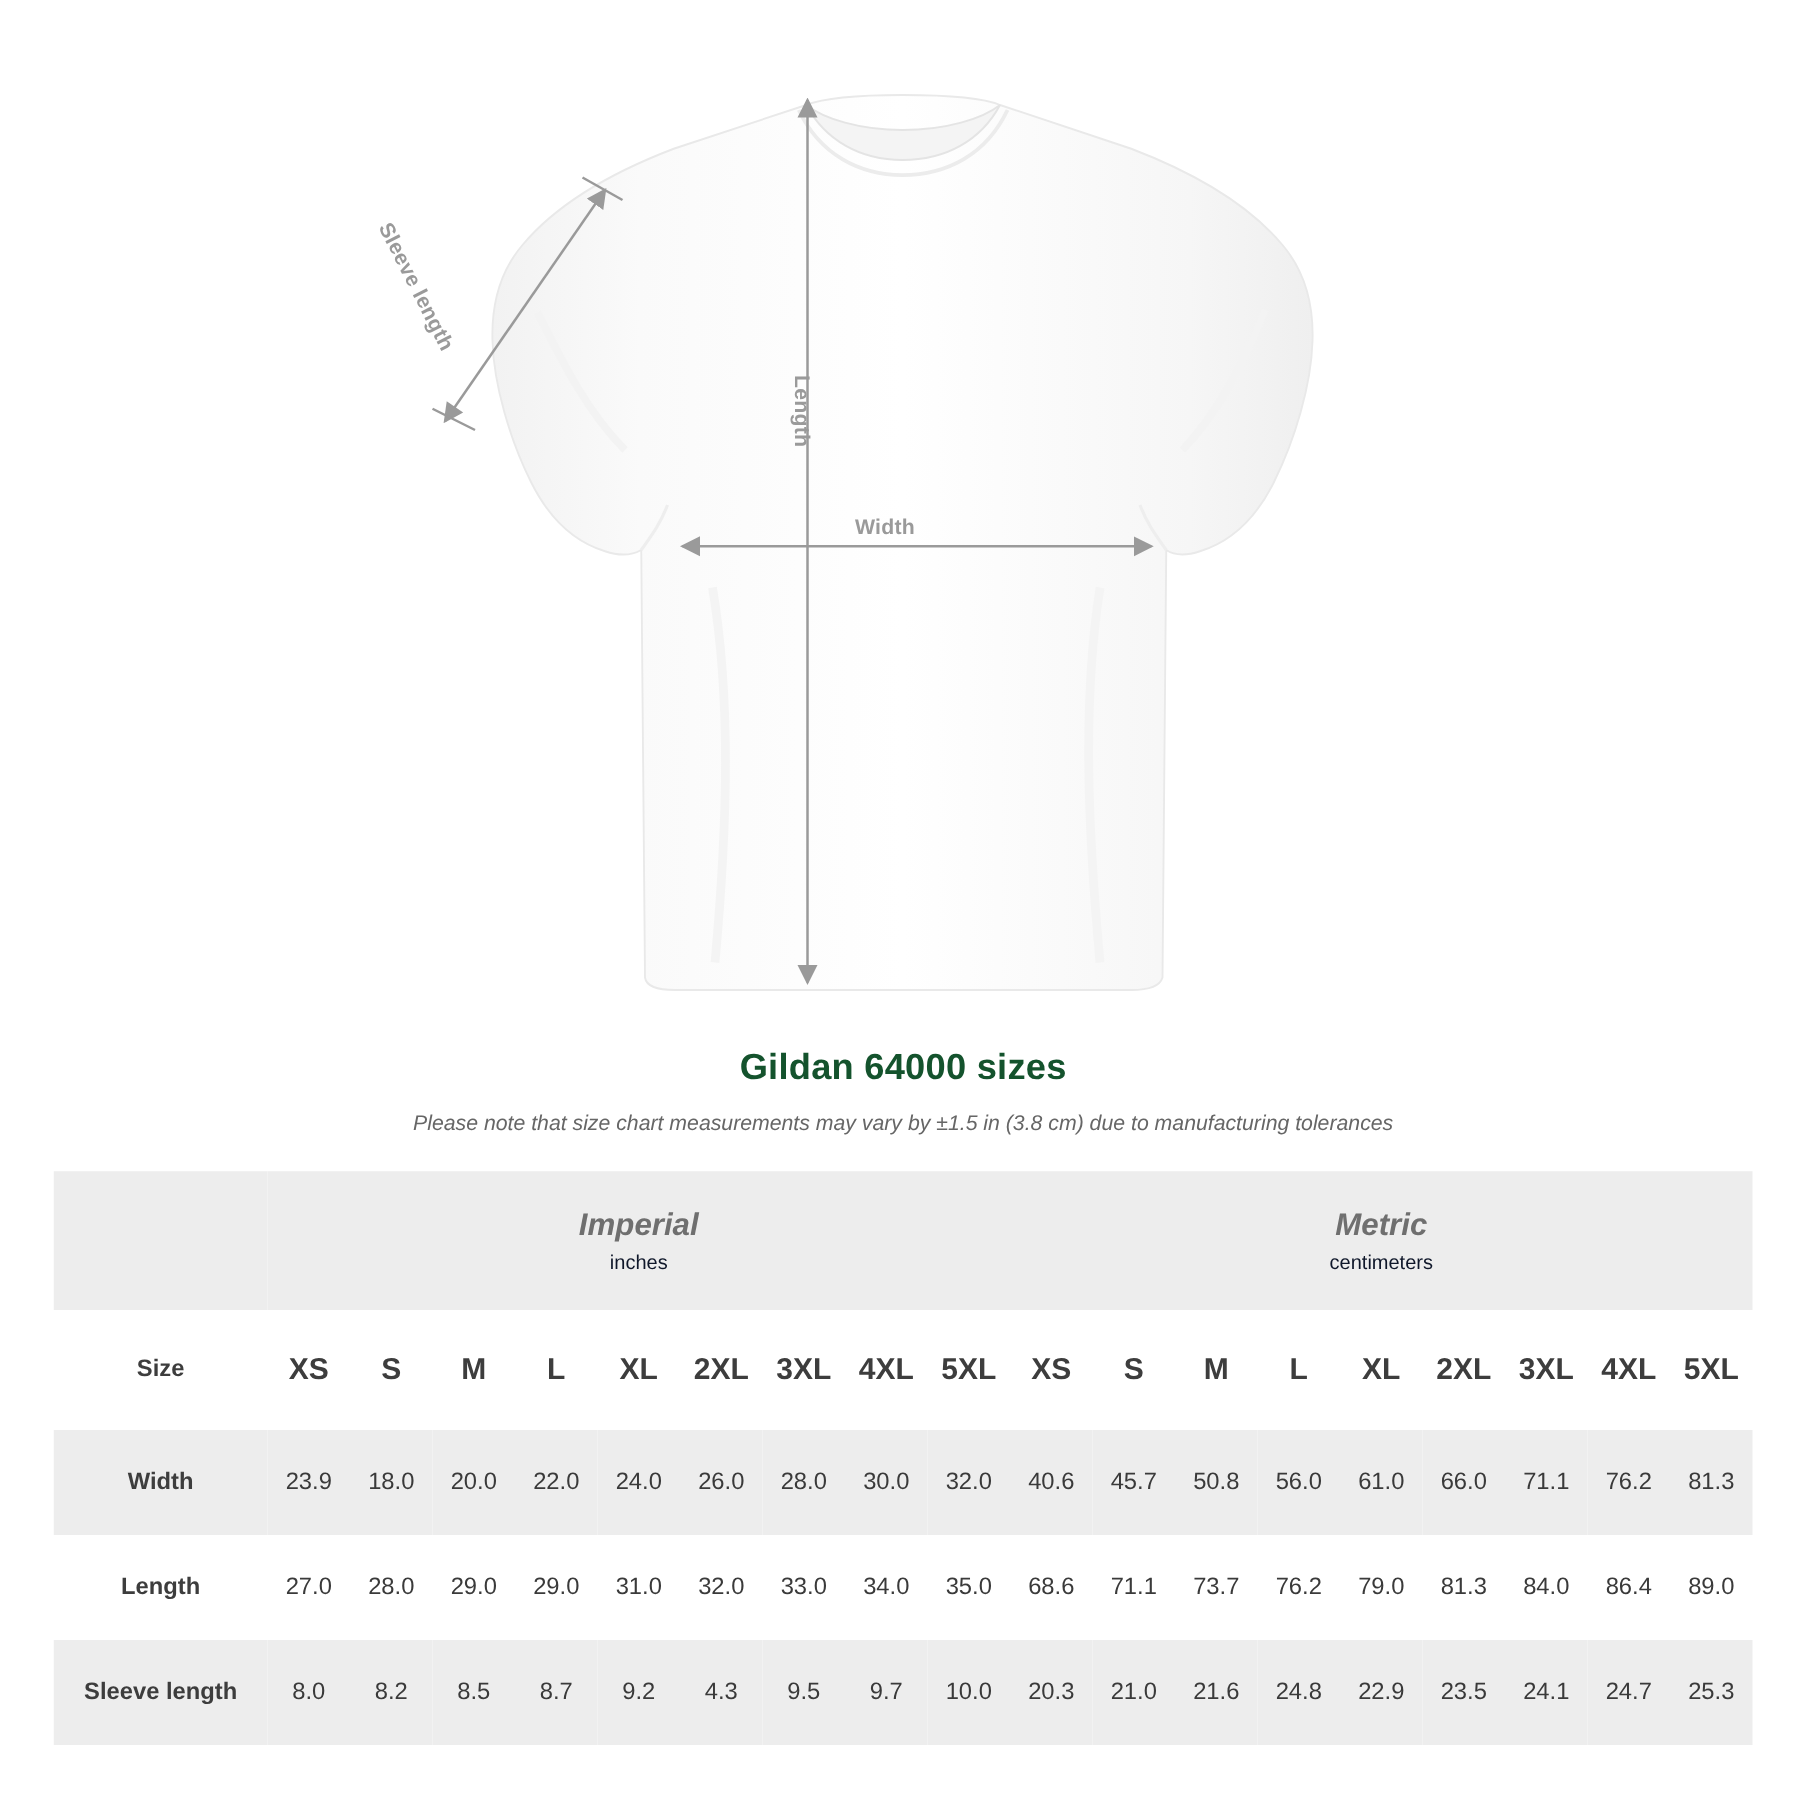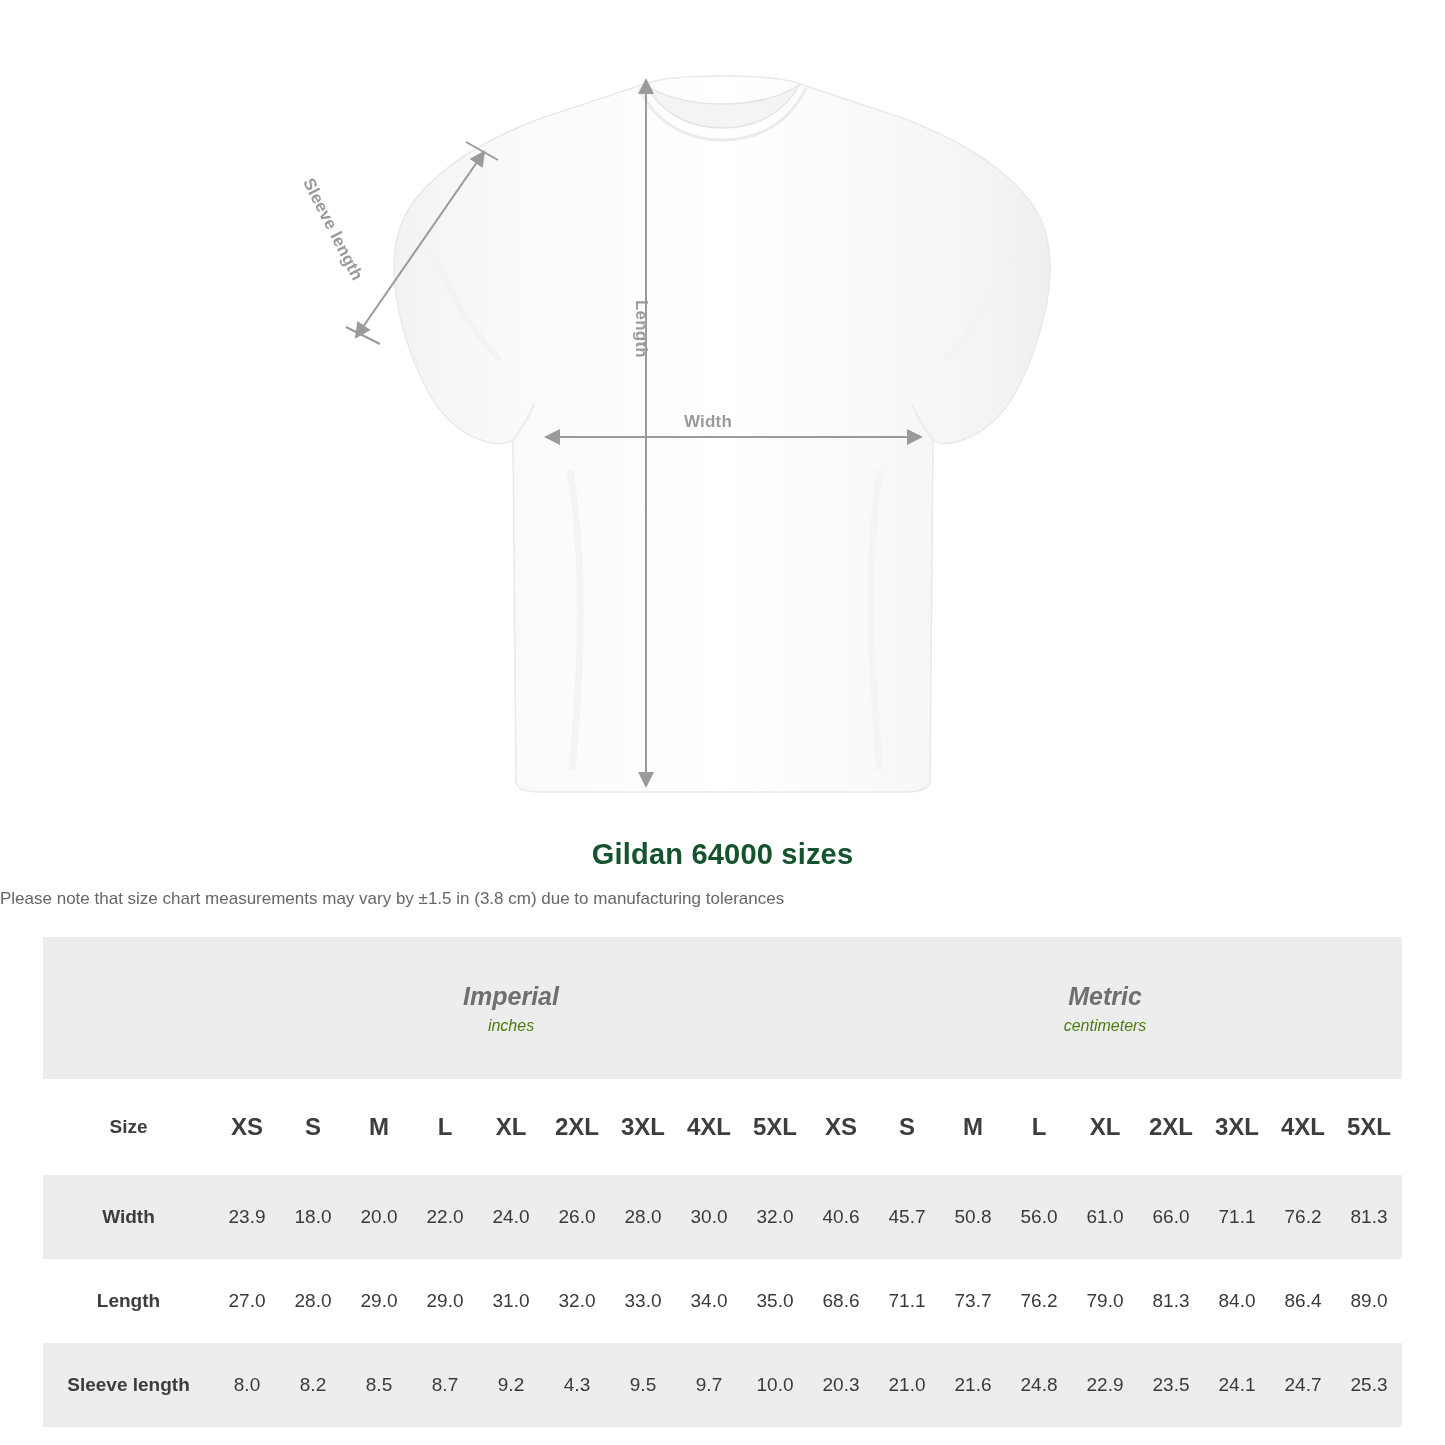--- a/index.html
+++ b/index.html
@@ -61,21 +61,23 @@
   
   .title {
     text-align: center;
     font-size: 29px;
     font-weight: bold;
     color: #14532d;
     margin: 18px 0 0 0;
     letter-spacing: 0.2px;
   }
   .subtitle {
+    text-align: center;
     font-size: 17px;
+    font-style: italic;
     color: #666666;
     margin: 18px 0 0 0;
   }
 
   
   .table-wrap {
     margin-top: 28px;
     padding: 0 43px;
     box-sizing: border-box;
   }
@@ -85,33 +87,32 @@
     table-layout: fixed;
   }
   table.size-chart td, table.size-chart th {
     border: none;
     text-align: center;
     vertical-align: middle;
   }
 
   .unit-header {
     background: #ededed;
-    height: 142px;
+    height: 111px;
   }
   .unit-header .unit-name {
     font-size: 25px;
     font-style: italic;
     font-weight: bold;
     color: #6f6f6f;
     line-height: 1.25;
   }
   .unit-header .unit-sub {
     font-size: 16px;
-    font-style: italic;
-    color: #4d7c0f;
+    color: #0f172a;
     padding-top: 5px;
   }
 
   .row-size {
     background: #ffffff;
     height: 96px;
   }
   .row-size td {
     font-size: 24px;
     color: #3d3d3d;

